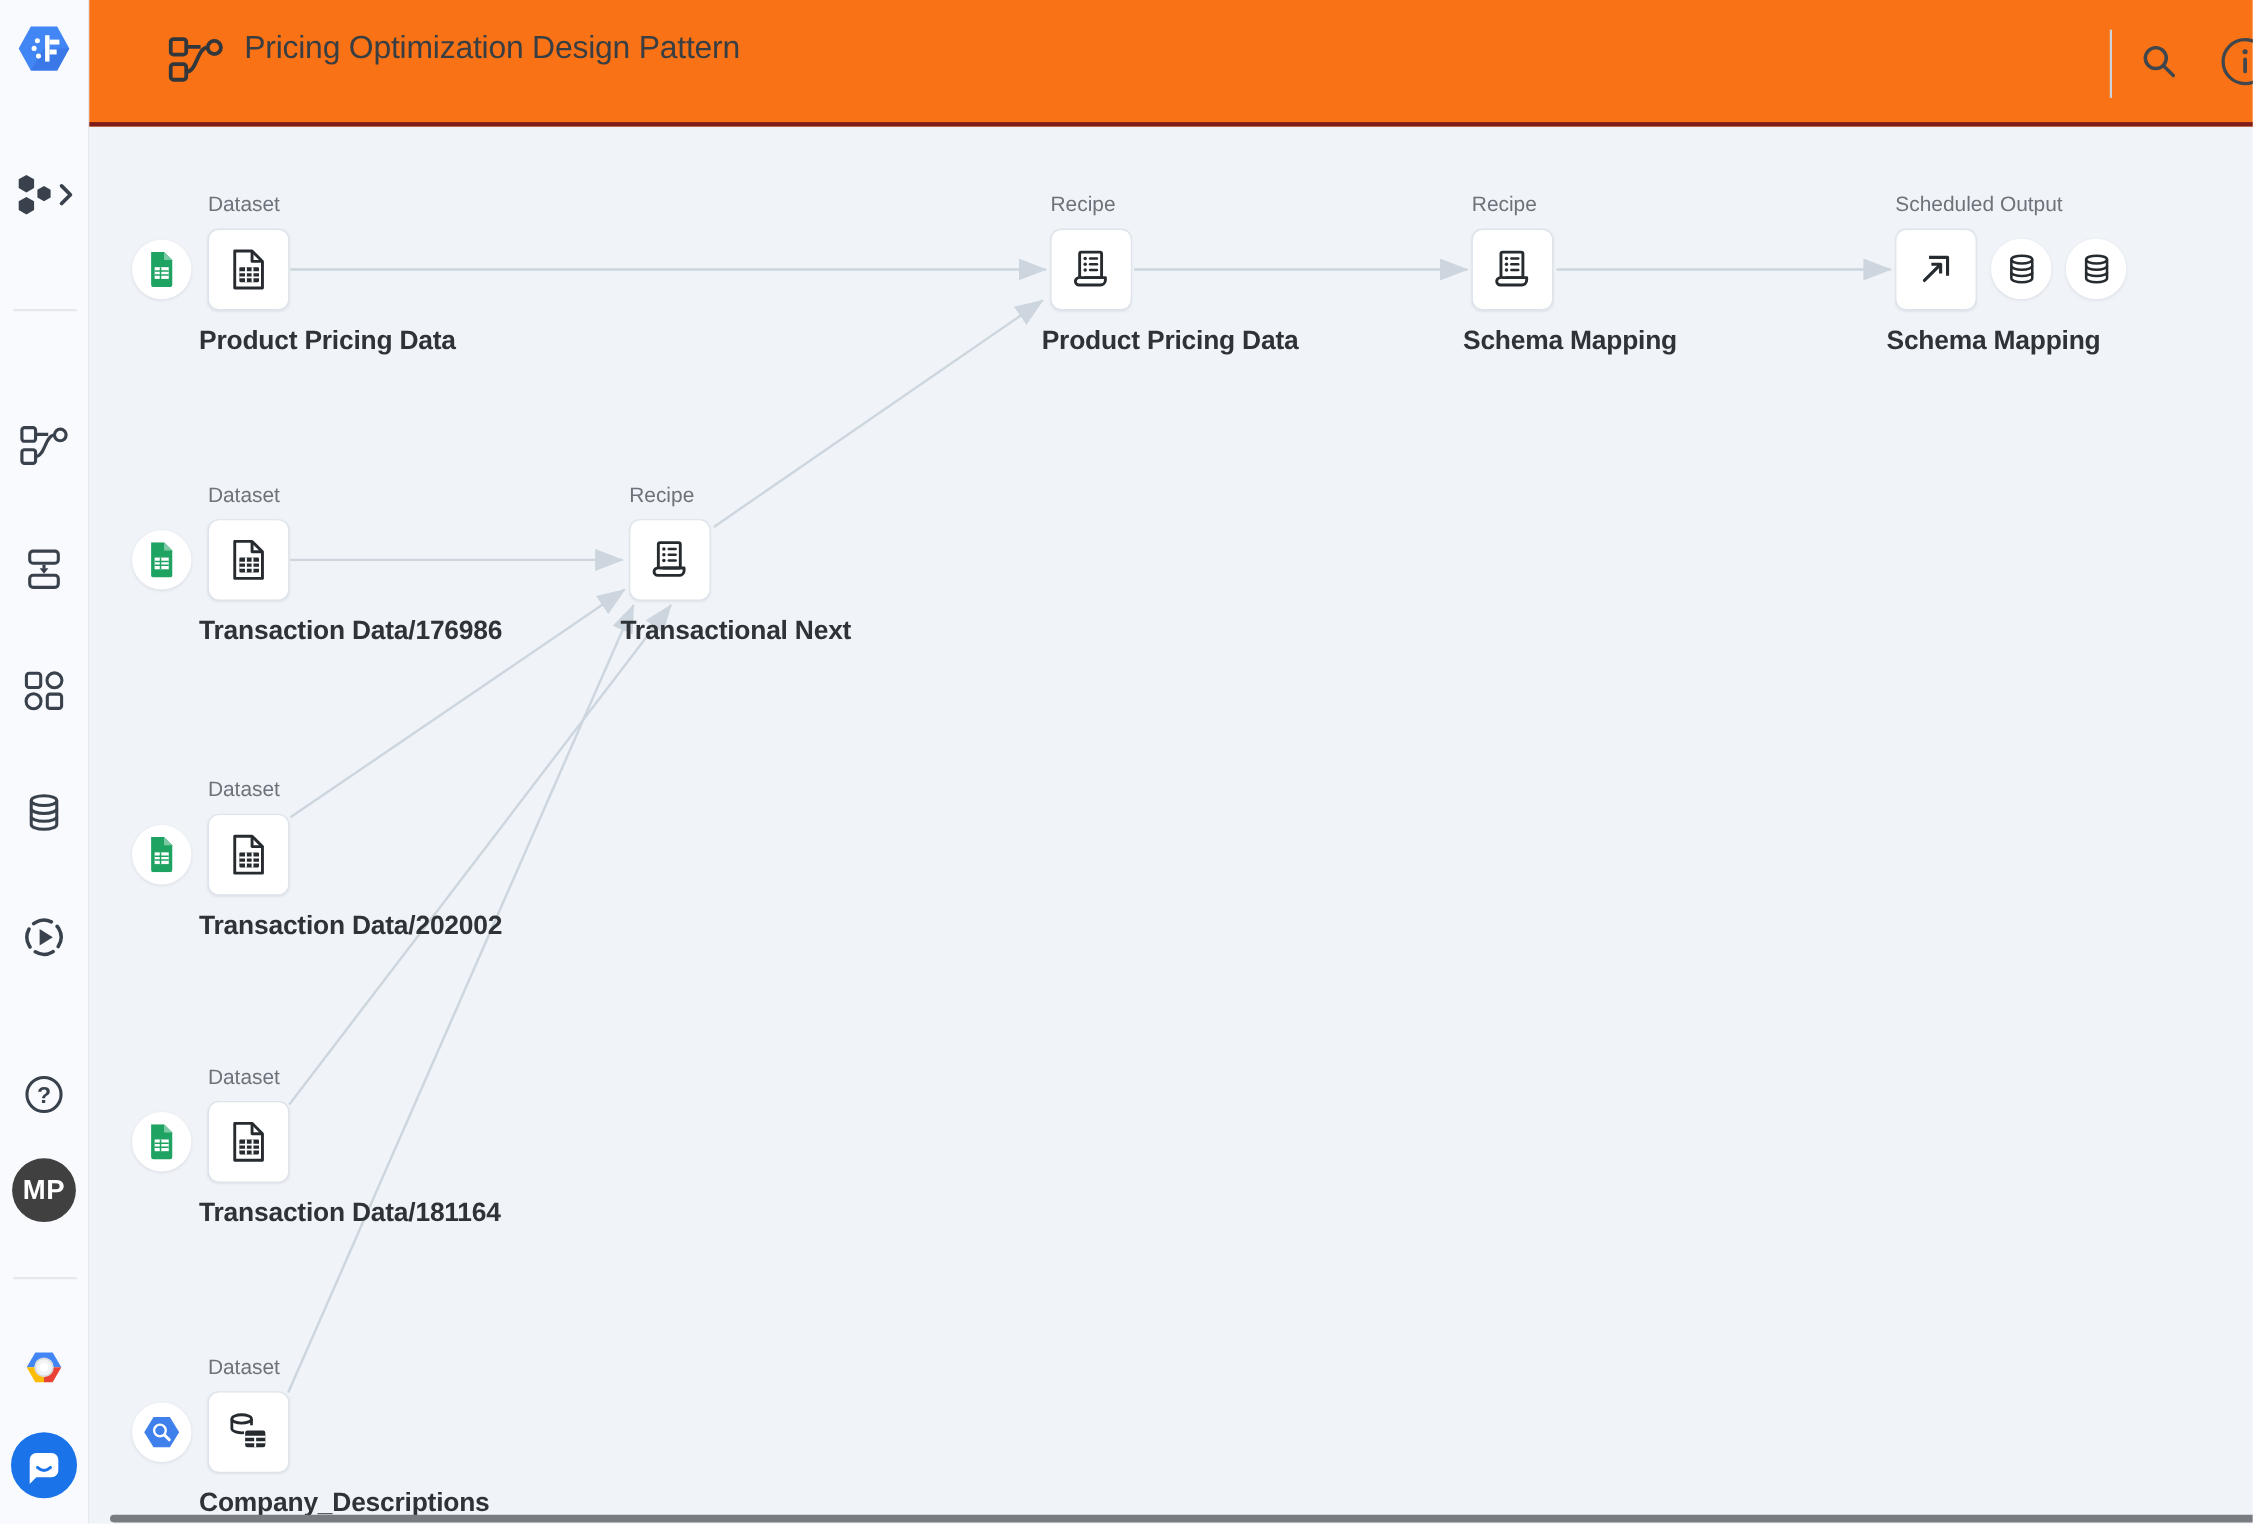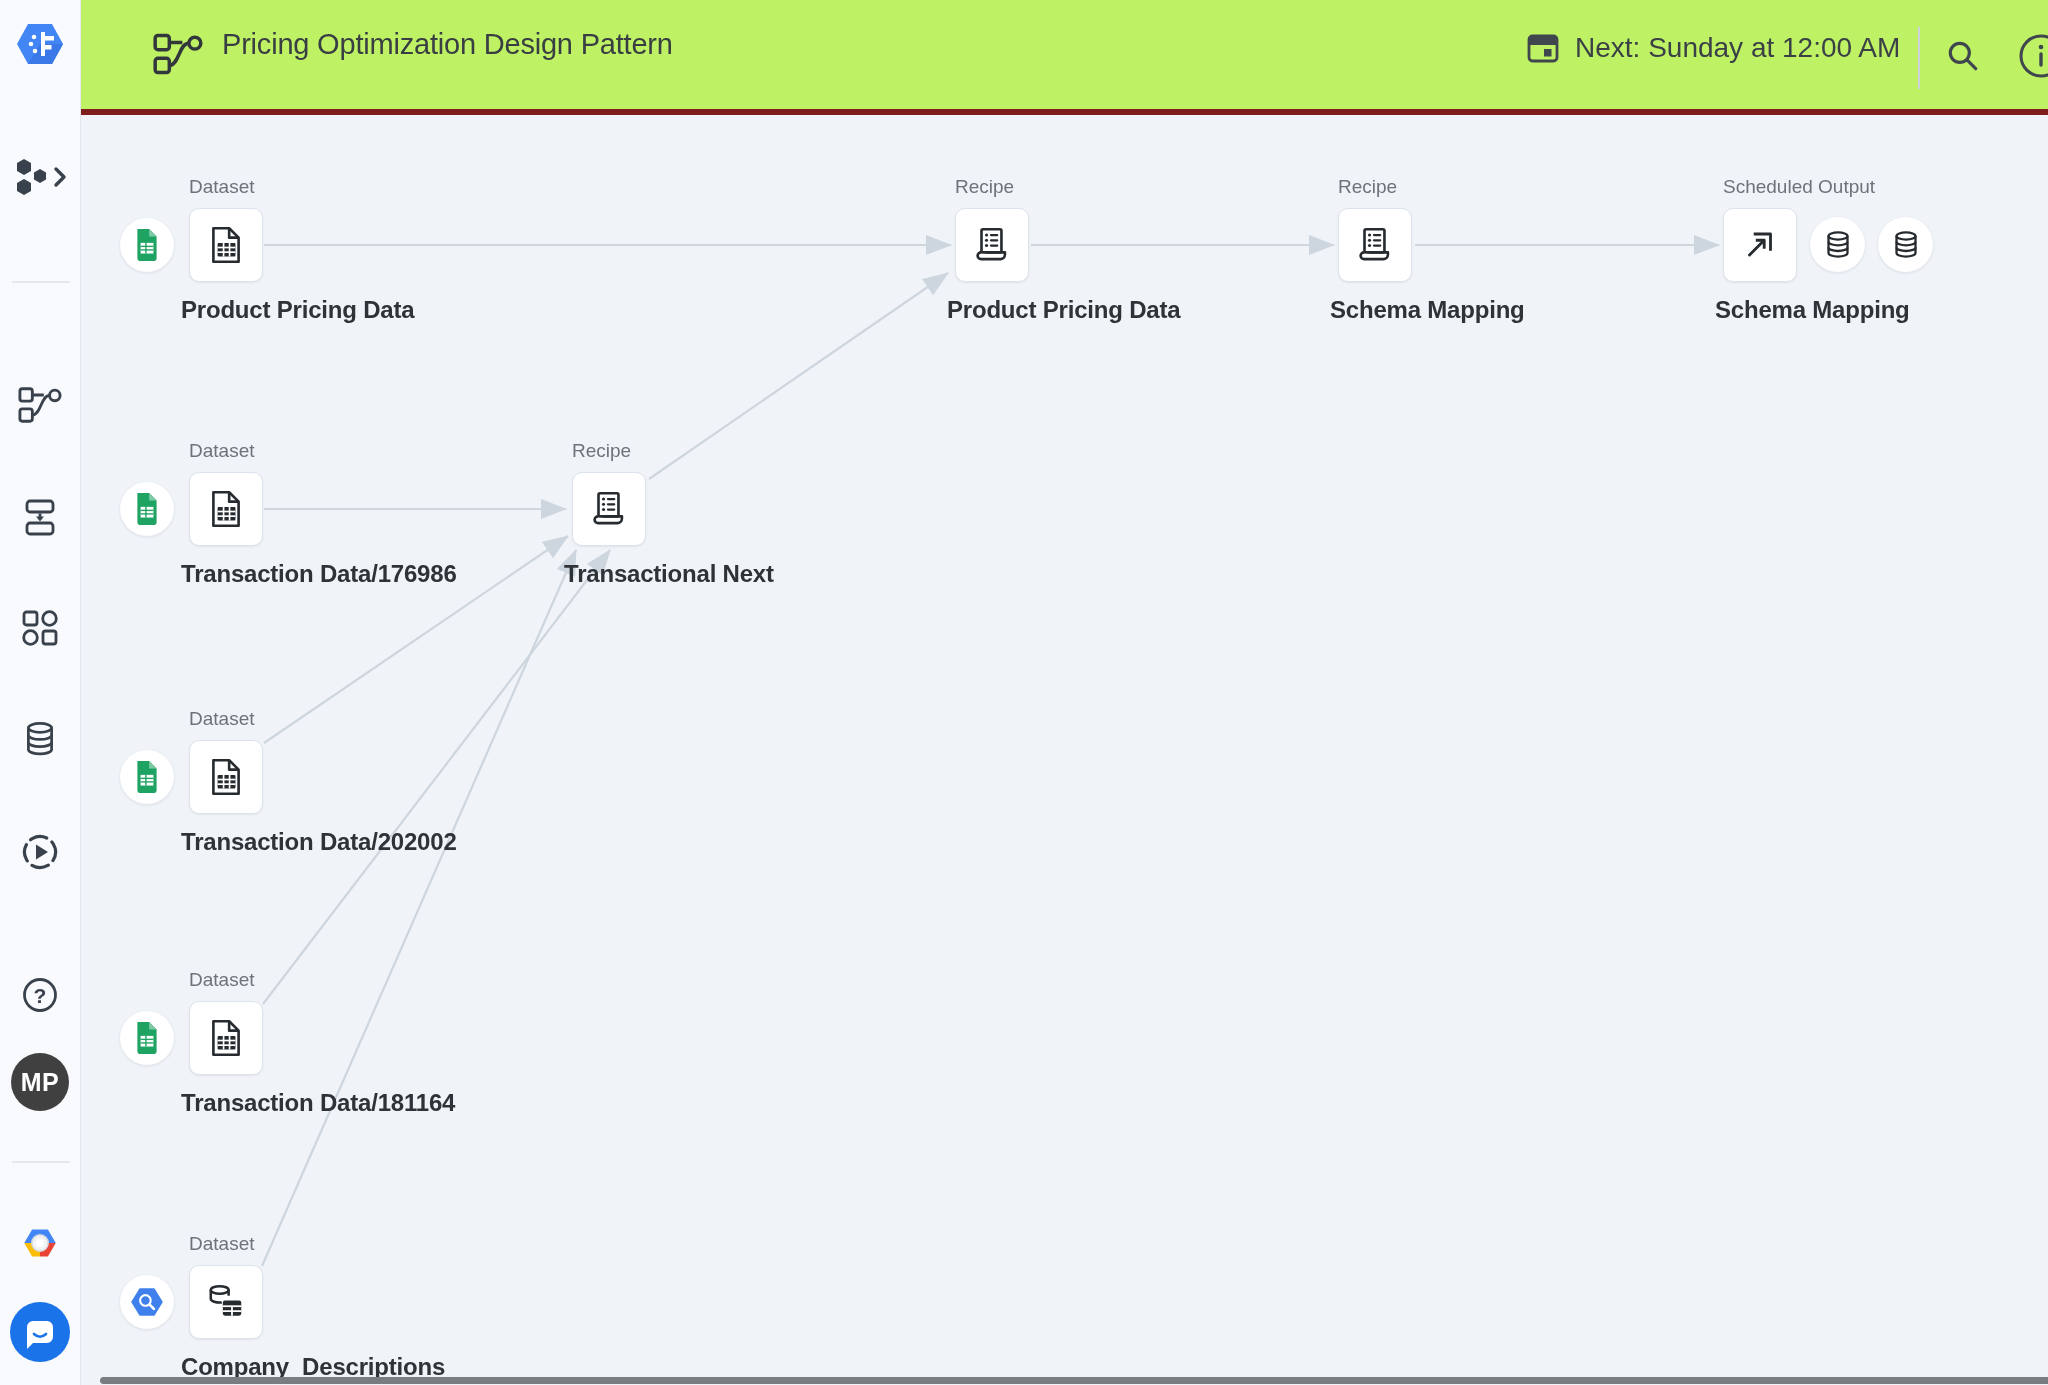--- a/index.html
+++ b/index.html
@@ -14,21 +14,21 @@
   .hscroll { position:absolute; left:100px; right:0; top:1377px; height:7px; background:#797d82; border-radius:4px 0 0 4px; z-index:3; }
 
   
   .sidebar { position:absolute; left:0; top:0; width:81px; height:100%; background:#f8fafd; border-right:1px solid #e3e7ee; z-index:6; }
   .sb-item { position:absolute; left:0; width:80px; display:flex; justify-content:center; align-items:center; cursor:pointer; }
   .sb-divider { position:absolute; left:12px; width:58px; height:2px; background:#e4e8ee; border-radius:1px; }
   .avatar { position:absolute; left:11px; width:58px; height:58px; border-radius:50%; background:#404040; color:#fff;
             display:flex; align-items:center; justify-content:center; font-size:25px; font-weight:700; letter-spacing:.5px; cursor:pointer; }
 
   
-  .header { position:absolute; left:81px; top:0; right:0; height:115px; background:#bef264; border-bottom:6px solid #7f1d1d; z-index:5; }
+  .header { position:absolute; left:81px; top:0; right:0; height:115px; background:#f97316; border-bottom:4px solid #7f1d1d; z-index:5; }
   .header-flow-icon { position:absolute; left:72px; top:33px; }
   .page-title { position:absolute; left:141px; top:28px; font-size:29px; font-weight:400; color:#393e43; letter-spacing:-.2px; white-space:nowrap; margin:0; }
   .sched { position:absolute; left:1444px; top:30px; display:flex; align-items:center; gap:14px; cursor:pointer; }
   .sched-text { font-size:28px; color:#3b4046; white-space:nowrap; }
   .hdr-divider { position:absolute; left:1837px; top:27px; width:2px; height:62px; background:#ccd3da; }
   .icon-btn { position:absolute; background:none; border:none; padding:0; cursor:pointer; }
 
   
   .node { position:absolute; width:70px; z-index:2; }
   .ntype { position:absolute; left:0; top:-34px; font-size:19px; line-height:26px; color:#6d737b; white-space:nowrap; }
@@ -172,28 +172,20 @@
     <span class="header-flow-icon">
       <svg width="50" height="42" viewBox="0 0 46 38" fill="none" stroke="#32373c" stroke-width="3.2">
         <rect x="2" y="2" width="13" height="13" rx="2.5"></rect>
         <rect x="2" y="23" width="13" height="13" rx="2.5"></rect>
         <circle cx="38.5" cy="9" r="5.5"></circle>
         <path d="M15 8.5 H27 M15 29.5 C24 29.5 24 9 33 9"></path>
       </svg>
     </span>
     <h1 class="page-title">Pricing Optimization Design Pattern</h1>
 
-    <div class="sched">
-      <svg width="36" height="36" viewBox="0 0 36 36">
-        <rect x="4" y="6" width="28" height="25" rx="3.5" fill="none" stroke="#3f464d" stroke-width="2.8"></rect>
-        <path d="M4 9.5 a3.5 3.5 0 0 1 3.5 -3.5 h21 a3.5 3.5 0 0 1 3.5 3.5 v5.5 H4 z" fill="#3f464d"></path>
-        <rect x="19" y="19" width="7.5" height="7.5" fill="#3f464d"></rect>
-      </svg>
-      <span class="sched-text">Next: Sunday at 12:00 AM</span>
-    </div>
 
     <div class="hdr-divider"></div>
 
     <button class="icon-btn" style="left:1864px;top:38px;">
       <svg width="36" height="36" viewBox="0 0 34 34">
         <circle cx="14" cy="14" r="9" fill="none" stroke="#3f464d" stroke-width="3"></circle>
         <line x1="21" y1="21" x2="29" y2="29" stroke="#3f464d" stroke-width="3" stroke-linecap="round"></line>
       </svg>
     </button>
 

